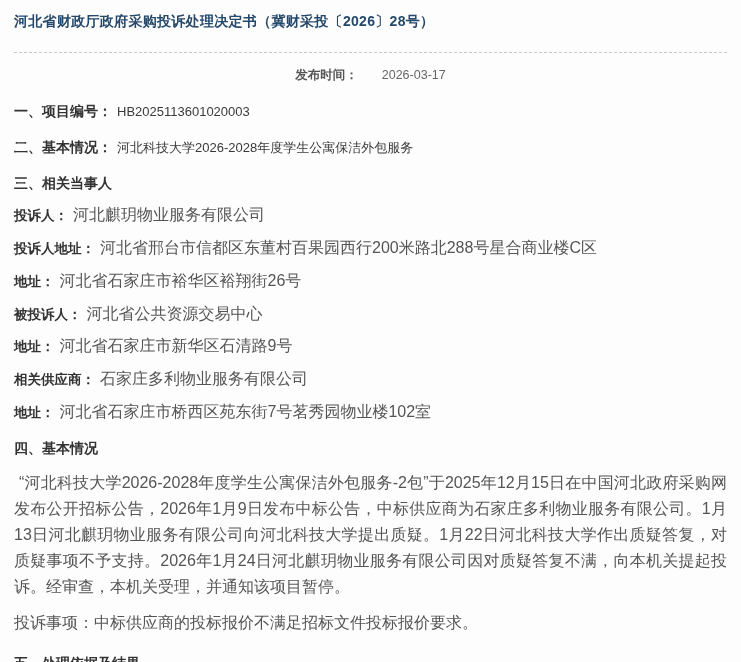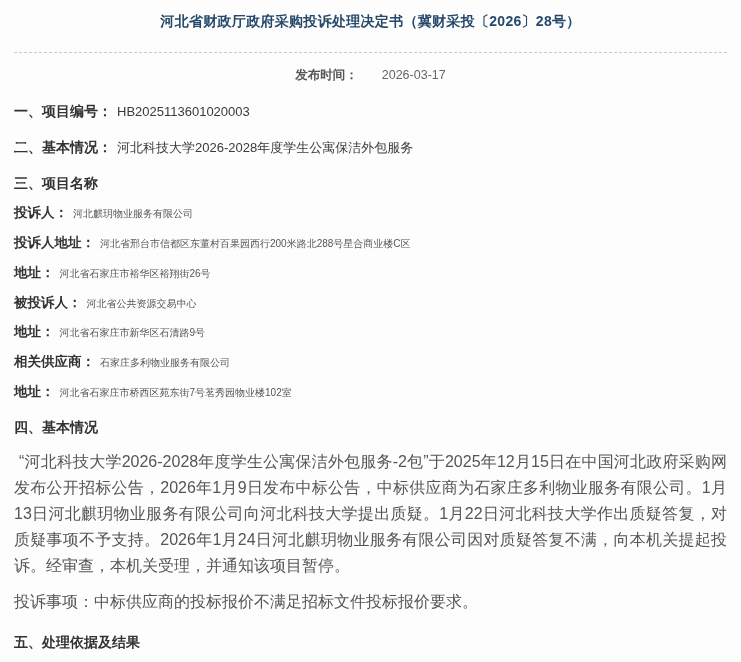--- a/index.html
+++ b/index.html
@@ -12,21 +12,21 @@
     color: #333333;
     overflow: hidden;
   }
   .doc {
     box-sizing: border-box;
     width: 741px;
     height: 662px;
     padding: 0 14px;
   }
   .doc-title {
-    text-align: center;
+    text-align: left;
     font-size: 14px;
     font-weight: bold;
     color: #26496b;
     padding-top: 13px;
     letter-spacing: 0.3px;
   }
   .separator {
     border: none;
     border-top: 1px dashed #c9c9c9;
     margin: 21px 0 0 0;
@@ -52,21 +52,21 @@
     font-size: 13px;
     color: #3a3a3a;
     margin-left: 5px;
   }
   .f-line {
     font-size: 13.5px;
     margin: 15px 0;
     line-height: 1.1;
   }
   .f-line .lbl { font-weight: bold; color: #333333; }
-  .f-line .val { font-size: 10px; color: #555555; margin-left: 5px; }
+  .f-line .val { font-size: 16px; color: #555555; margin-left: 5px; }
   .p-line {
     font-size: 16px;
     color: #555555;
     line-height: 26px;
     margin: 10px 0;
     text-align: justify;
   }
   .p-line.indent { text-indent: 5px; }
 </style>
 </head>
@@ -85,21 +85,21 @@
   <div class="content">
   <div class="h-line">
     <span class="lbl">一、项目编号：</span><span class="val">HB2025113601020003</span>
   </div>
 
   <div class="h-line">
     <span class="lbl">二、基本情况：</span><span class="val">河北科技大学2026-2028年度学生公寓保洁外包服务</span>
   </div>
 
   <div class="h-line">
-    <span class="lbl">三、项目名称</span>
+    <span class="lbl">三、相关当事人</span>
   </div>
 
   <div class="f-line">
     <span class="lbl">投诉人：</span><span class="val">河北麒玥物业服务有限公司</span>
   </div>
 
   <div class="f-line">
     <span class="lbl">投诉人地址：</span><span class="val">河北省邢台市信都区东董村百果园西行200米路北288号星合商业楼C区</span>
   </div>
 

